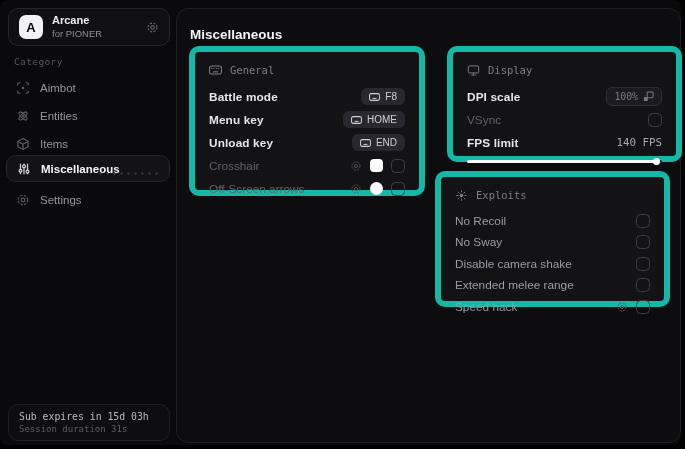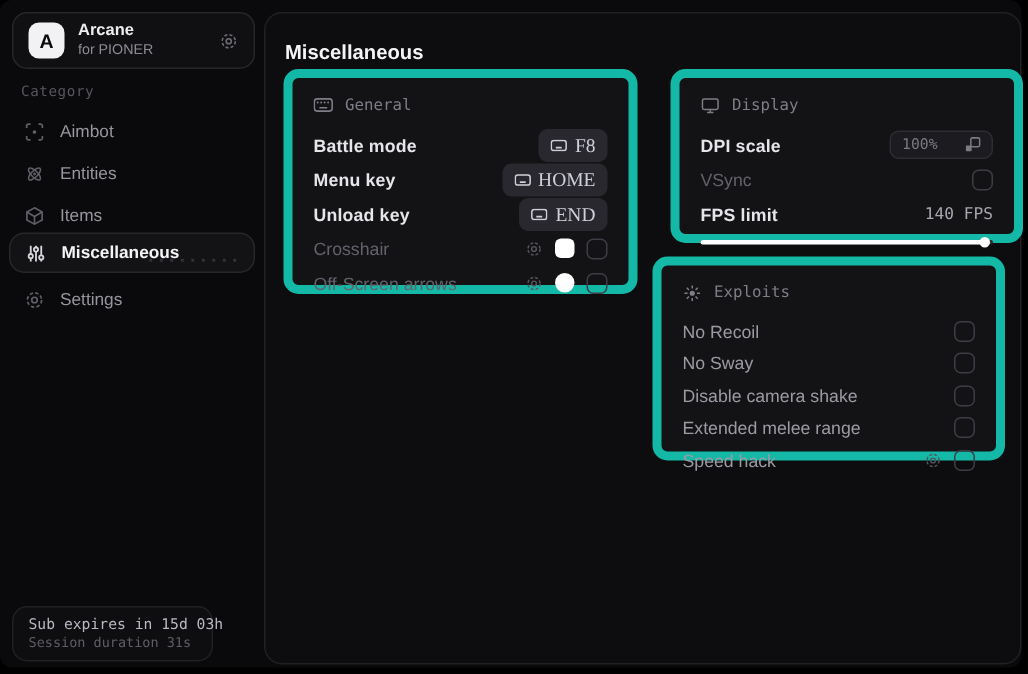--- a/index.html
+++ b/index.html
@@ -30,21 +30,21 @@
     display:flex; align-items:center; gap:10px; padding-left:10px;
     color:#96969e; font-size:11.5px; cursor:default; }
   .nav-item .icon { color:#5f5f67; }
   .nav-item.active { height:27px; background:#131316; border:1px solid #26262b;
     border-radius:10px; color:#f4f4f6; font-weight:bold; }
   .nav-item.active .icon { color:#d6d6dc; }
   .active-dots { position:absolute; right:10px; bottom:4px; width:62px; height:7px;
     background-image:radial-gradient(circle,#35353c 1.1px,transparent 1.2px);
     background-size:7px 7px; opacity:.9; }
 
-  .footer-card { position:absolute; left:8px; top:404px; width:134px; height:37px;
+  .footer-card { position:absolute; left:8px; top:404px; width:162px; height:37px;
     background:#0e0e11; border:1px solid #202025; border-radius:10px;
     padding:6px 10px 0; }
   .footer-line1 { font-family:"DejaVu Sans Mono", monospace; font-size:9.8px;
     color:#b9b9c1; white-space:nowrap; }
   .footer-line2 { font-family:"DejaVu Sans Mono", monospace; font-size:9px;
     color:#5d5d65; margin-top:2px; white-space:nowrap; }
 
   
   .main-card { position:absolute; left:176px; top:8px; width:505px; height:435px;
     background:#0d0d0f; border:1px solid #202025; border-radius:12px; }
@@ -62,30 +62,30 @@
   .panel-title { font-family:"DejaVu Sans Mono", monospace; font-size:10.5px; }
 
   .row { display:flex; align-items:center; justify-content:space-between; height:23px; }
   .row-sm { height:21.5px; }
   .lbl { font-size:11.8px; color:#e6e6ea; font-weight:bold; letter-spacing:.01em;text-align:center; }
   .lbl-plain { font-size:11.8px; color:#9b9ba3; }
   .lbl-dim { font-size:11.8px; color:#62626b; }
 
   .key-chip { display:inline-flex; align-items:center; gap:5px;
     background:#28282e; border-radius:6px; padding:3px 8px; color:#cfcfd7; }
-  .key-chip .ktext { font-family:Liberation Serif, serif; font-size:13px; }
+  .key-chip .ktext { font-family:Liberation Sans, sans-serif; font-size:10px; }
 
   .right-cluster { display:inline-flex; align-items:center; gap:8px; }
   .checkbox { width:14px; height:14px; border:1.6px solid #3d3d45;
     border-radius:4.5px; background:transparent; flex:0 0 auto; }
   .swatch-sq { width:13px; height:13px; border-radius:4px; }
   .swatch-rd { width:13px; height:13px; border-radius:50%; }
   .gear-row { color:#55555e; }
 
-  .value-chip { display:inline-flex; align-items:center; gap:18px;
+  .value-chip { display:inline-flex; align-items:center; gap:5px;
     background:#1b1b20; border:1px solid #2d2d33; border-radius:6px;
     padding:3px 7px; color:#7b7b84; }
   .value-chip .vtext { font-family:"DejaVu Sans Mono", monospace; font-size:9.8px; }
   .value-text { font-family:"DejaVu Sans Mono", monospace; font-size:10.8px;
     color:#a7a7b0; }
 
   .slider { position:relative; height:6px; margin-top:4px; }
   .slider-track { position:absolute; left:0; right:0; top:2px; height:3px;
     border-radius:2px; background:#2b2b31; }
   .slider-fill { position:absolute; left:0; top:2px; height:3px;

